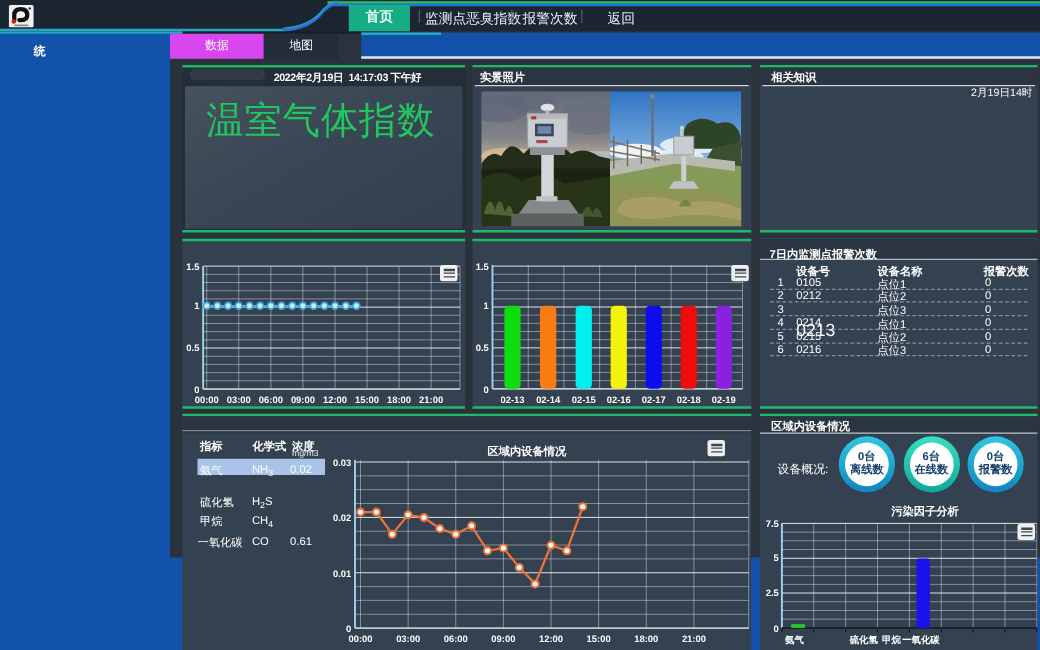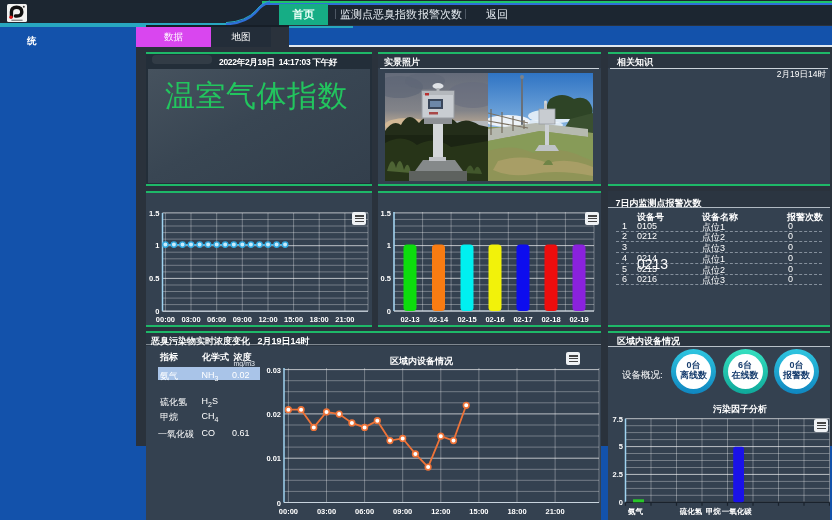--- a/index.html
+++ b/index.html
@@ -277,21 +277,20 @@
 <div class="abs" style="left:702px;top:263.5px;color:#fff;font-size:9px;">点位2</div>
 <div class="abs" style="left:788px;top:263.5px;color:#fff;font-size:9px;">0</div>
 <div class="abs" style="left:616px;top:273.7px;width:206px;height:0;border-top:1px dashed rgba(200,210,220,0.55);"></div>
 <div class="abs" style="left:622px;top:274.2px;color:#fff;font-size:9px;">6</div>
 <div class="abs" style="left:637px;top:274.2px;color:#fff;font-size:9px;">0216</div>
 <div class="abs" style="left:702px;top:274.2px;color:#fff;font-size:9px;">点位3</div>
 <div class="abs" style="left:788px;top:274.2px;color:#fff;font-size:9px;">0</div>
 <div class="abs" style="left:616px;top:284.4px;width:206px;height:0;border-top:1px dashed rgba(200,210,220,0.55);"></div>
 <div class="panel" style="left:146px;top:331px;width:455px;height:189px;border-bottom:none;"></div>
 <div class="abs" style="left:146px;top:333px;width:455px;height:12.5px;background:#2a3541;"></div>
-<div class="ptitle" style="left:151px;top:335px;">恶臭污染物实时浓度变化&nbsp;&nbsp;&nbsp;2月19日14时</div>
 <div class="abs" style="left:146px;top:344px;width:455px;height:1px;background:rgba(230,236,242,0.45);"></div>
 <div class="abs" style="left:160px;top:350.5px;color:#fff;font-size:9px;font-weight:bold;">指标</div>
 <div class="abs" style="left:202px;top:350.5px;color:#fff;font-size:9px;font-weight:bold;">化学式</div>
 <div class="abs" style="left:233.5px;top:350.5px;color:#fff;font-size:9px;font-weight:bold;">浓度</div>
 <div class="abs" style="left:233.5px;top:360px;color:#e8edf2;font-size:7px;">mg/m3</div>
 <div class="abs" style="left:158px;top:367px;width:102px;height:13px;background:#a9c4e8;"></div>
 <div class="abs" style="left:160px;top:370px;color:#fff;font-size:9px;">氨气</div>
 <div class="abs" style="left:201.5px;top:370px;color:#fff;font-size:9px;">NH<sub style="font-size:7px;">3</sub></div>
 <div class="abs" style="left:232px;top:370px;color:#fff;font-size:9px;">0.02</div>
 <div class="abs" style="left:160px;top:395.5px;color:#fff;font-size:9px;">硫化氢</div>

